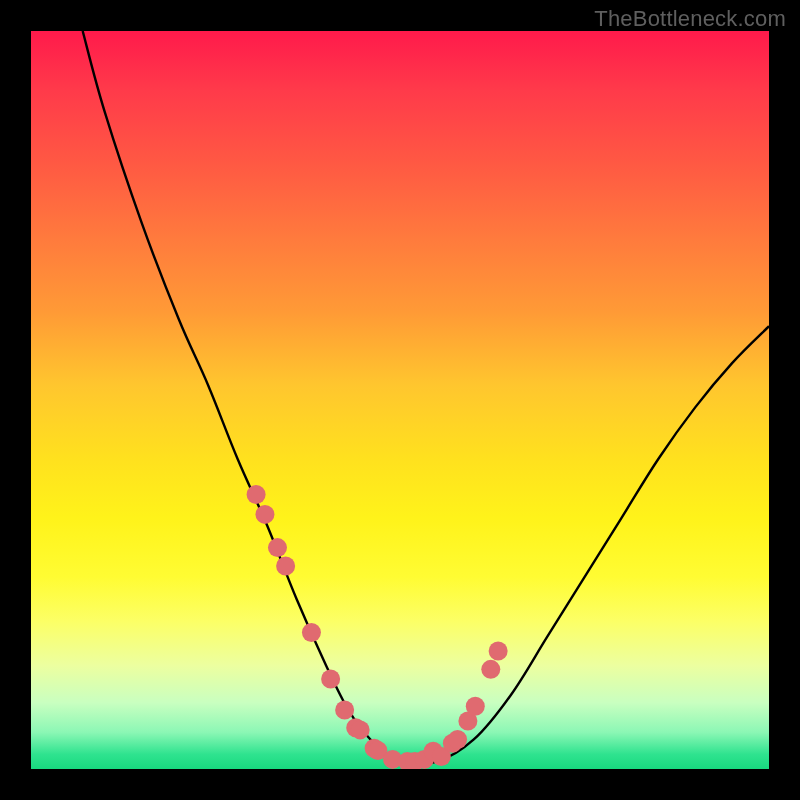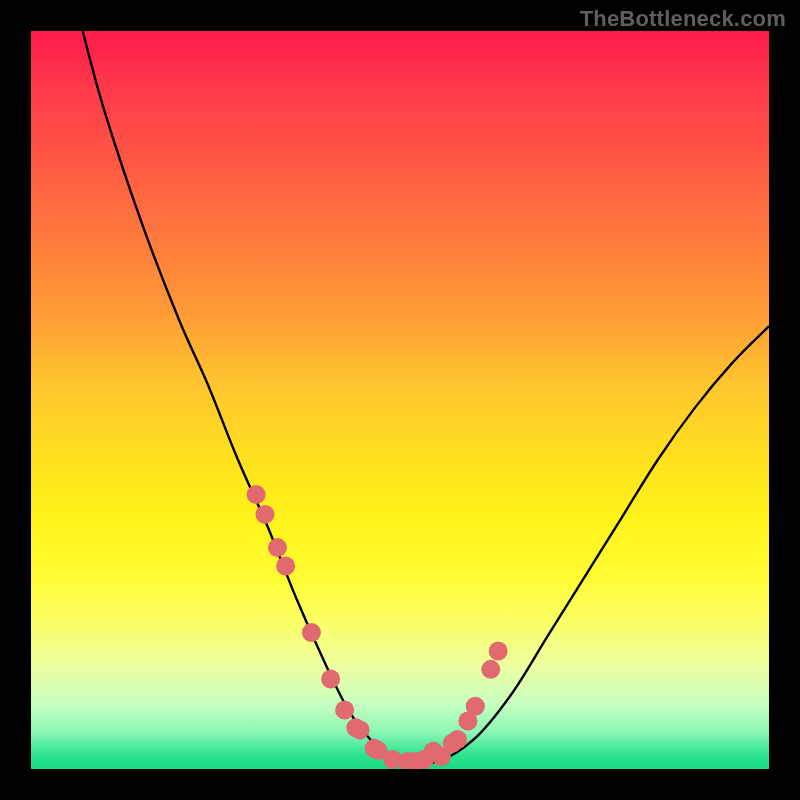--- a/index.html
+++ b/index.html
@@ -51,21 +51,21 @@
     width: 738px;
     height: 738px;
   }
   .watermark {
     position: absolute;
     top: 6px;
     right: 14px;
     color: #5f5f5f;
     font-size: 22px;
     letter-spacing: 0.2px;
-    font-weight: 700;
+    font-weight: 400;
   }
 </style>
 </head>
 <body>
 
 <div class="frame">
   <div class="plot">
     <svg class="curve" viewBox="0 0 738 738" preserveAspectRatio="none">
       <path id="curve-path" fill="none" stroke="#000000" stroke-width="2.4" d="M 51.660000000000004 0 C 55.6452 14.61239999999999, 63.172799999999995 46.641599999999954, 73.8 81.17999999999995 C 84.4272 115.71839999999995, 97.416 154.6848, 110.7 191.88 C 123.98400000000001 229.0752, 135.6444 258.5952, 147.6 287.82 C 159.5556 317.0448, 166.4928 329.0004, 177.12 354.24 C 187.74720000000002 379.4796, 196.01280000000003 402.8004, 206.64000000000001 428.04 C 217.2672 453.2796, 225.5328 469.2204, 236.16 494.46 C 246.78719999999998 519.6995999999999, 255.05280000000002 543.0204, 265.68 568.26 C 276.3072 593.4996, 285.9012 614.7539999999999, 295.2 634.68 C 304.49879999999996 654.606, 309.3696 665.676, 317.34 678.96 C 325.31039999999996 692.244, 330.1812 699.1812, 339.48 708.48 C 348.77880000000005 717.7788, 357.0444 726.6348, 369 730.62 C 380.9556 734.6052, 392.61600000000004 734.6052, 405.90000000000003 730.62 C 419.184 726.6348, 429.516 720.4356, 442.8 708.48 C 456.084 696.5244, 466.416 682.7976000000001, 479.7 664.2 C 492.984 645.6024, 503.31600000000003 626.4144, 516.6 605.16 C 529.884 583.9055999999999, 540.216 567.3744, 553.5 546.12 C 566.784 524.8656, 577.116 508.33439999999996, 590.4 487.08 C 603.684 465.8256, 614.016 447.966, 627.3 428.04 C 640.584 408.11400000000003, 650.916 393.6492, 664.2 376.38 C 677.484 359.1108, 687.816 346.71239999999995, 701.1 332.09999999999997 C 714.384 317.4876, 731.358 301.842, 738 295.2"></path>
       <g id="marker-layer">

